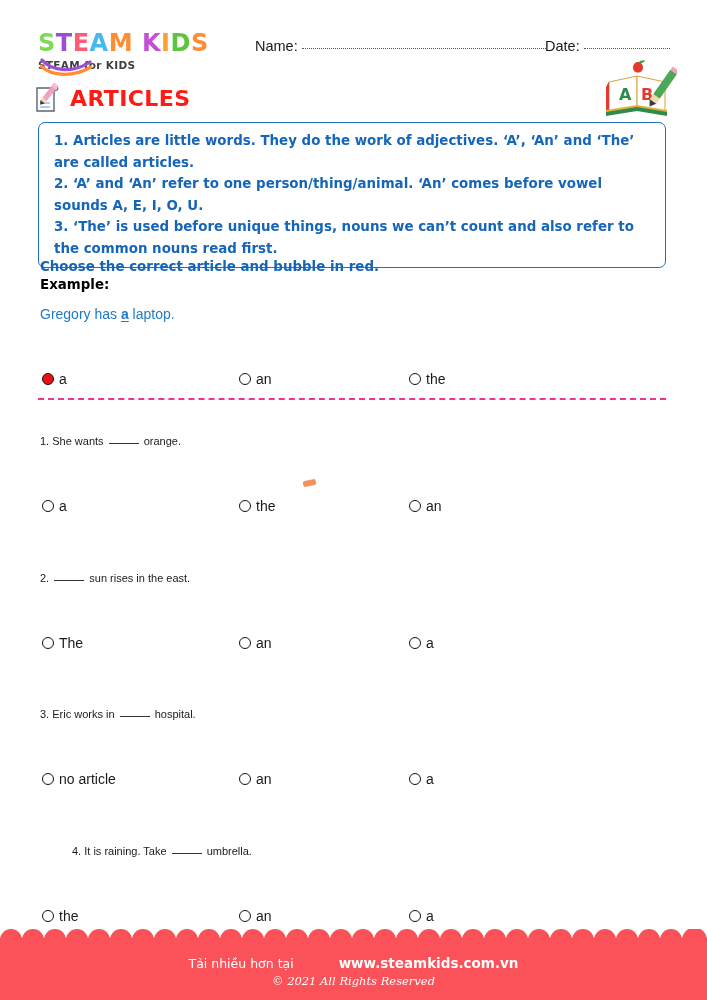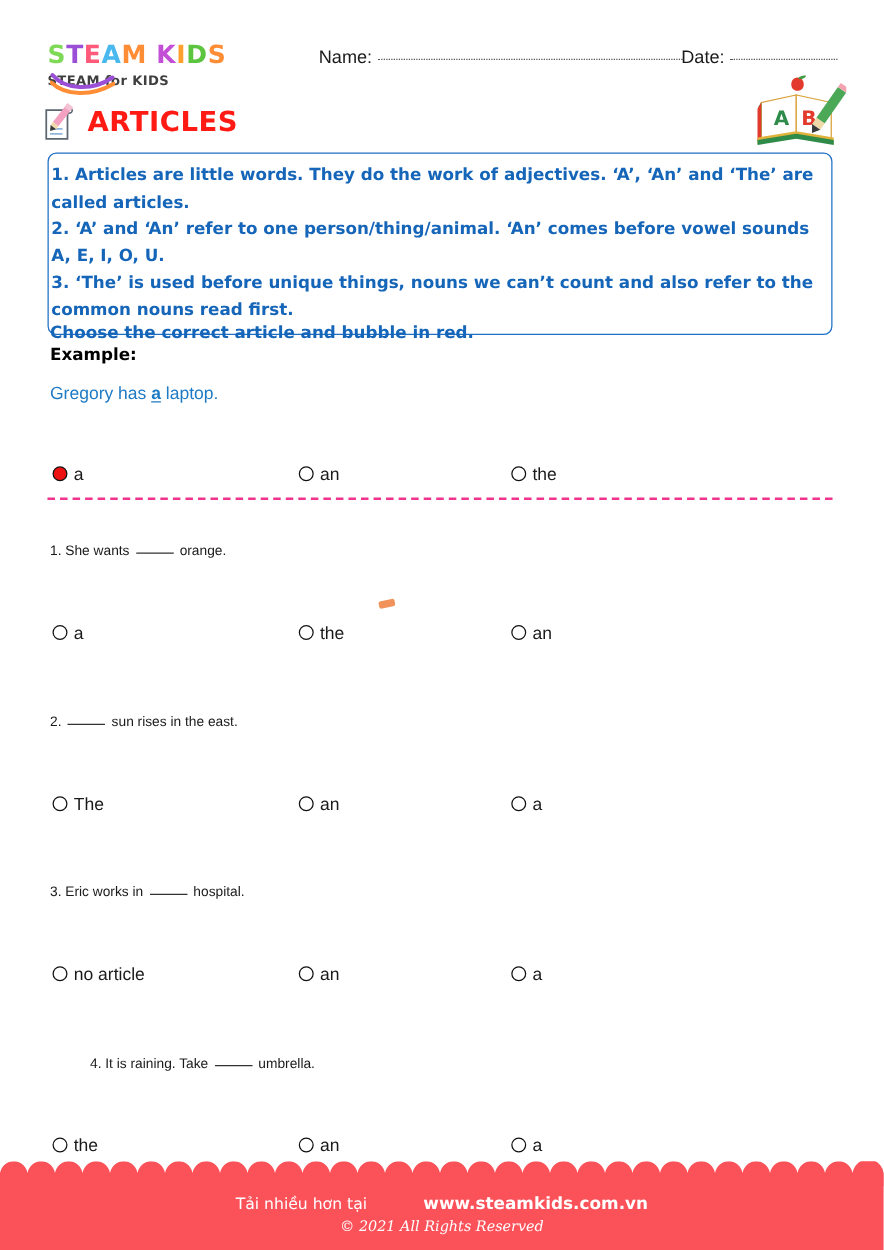--- a/index.html
+++ b/index.html
@@ -31,21 +31,21 @@
   }
   .logo {
     position: absolute;
     left: 38px;
     top: 2px;
     width: 200px;
   }
   .logo-word {
     font-family: "DejaVu Sans", sans-serif;
     font-weight: bold;
-    font-size: 20px;
+    font-size: 24px;
     letter-spacing: 0.5px;
     line-height: 30px;
     white-space: nowrap;
   }
   .logo-word span { display: inline-block; }
   .logo-sub {
     font-family: "DejaVu Sans", sans-serif;
     font-weight: bold;
     font-size: 10.5px;
     color: #3f3f3f;
@@ -112,21 +112,21 @@
 
   
   .instr-box {
     position: absolute;
     left: 38px;
     top: 122px;
     width: 628px;
     box-sizing: border-box;
     border: 1.6px solid #1f6fc4;
     border-radius: 7px;
-    padding: 7px 9px 8px 2px;
+    padding: 7px 9px 8px 15px;
   }
   .instr-line {
     font-family: "DejaVu Sans", sans-serif;
     font-weight: bold;
     font-size: 13.4px;
     line-height: 21.5px;
     color: #1565b8;
   }
 
   .sub-instr {

